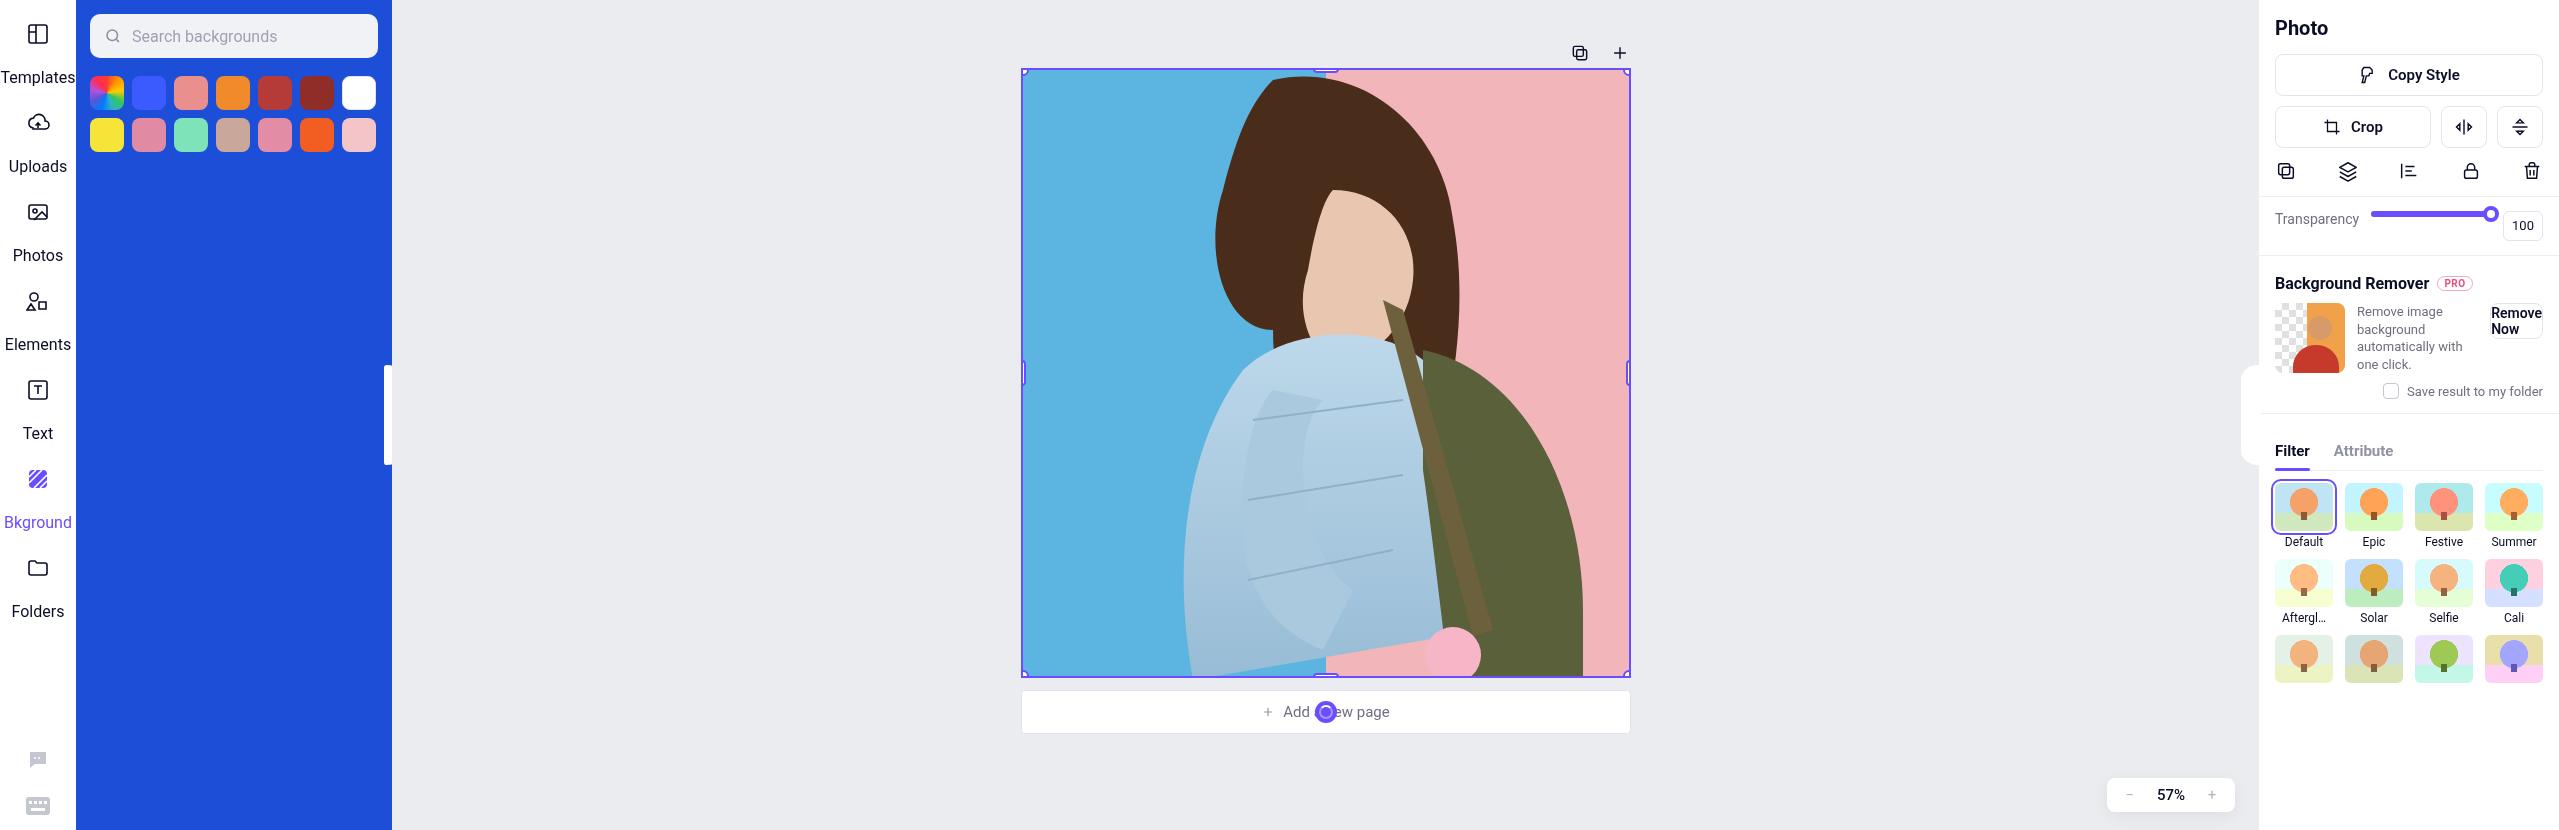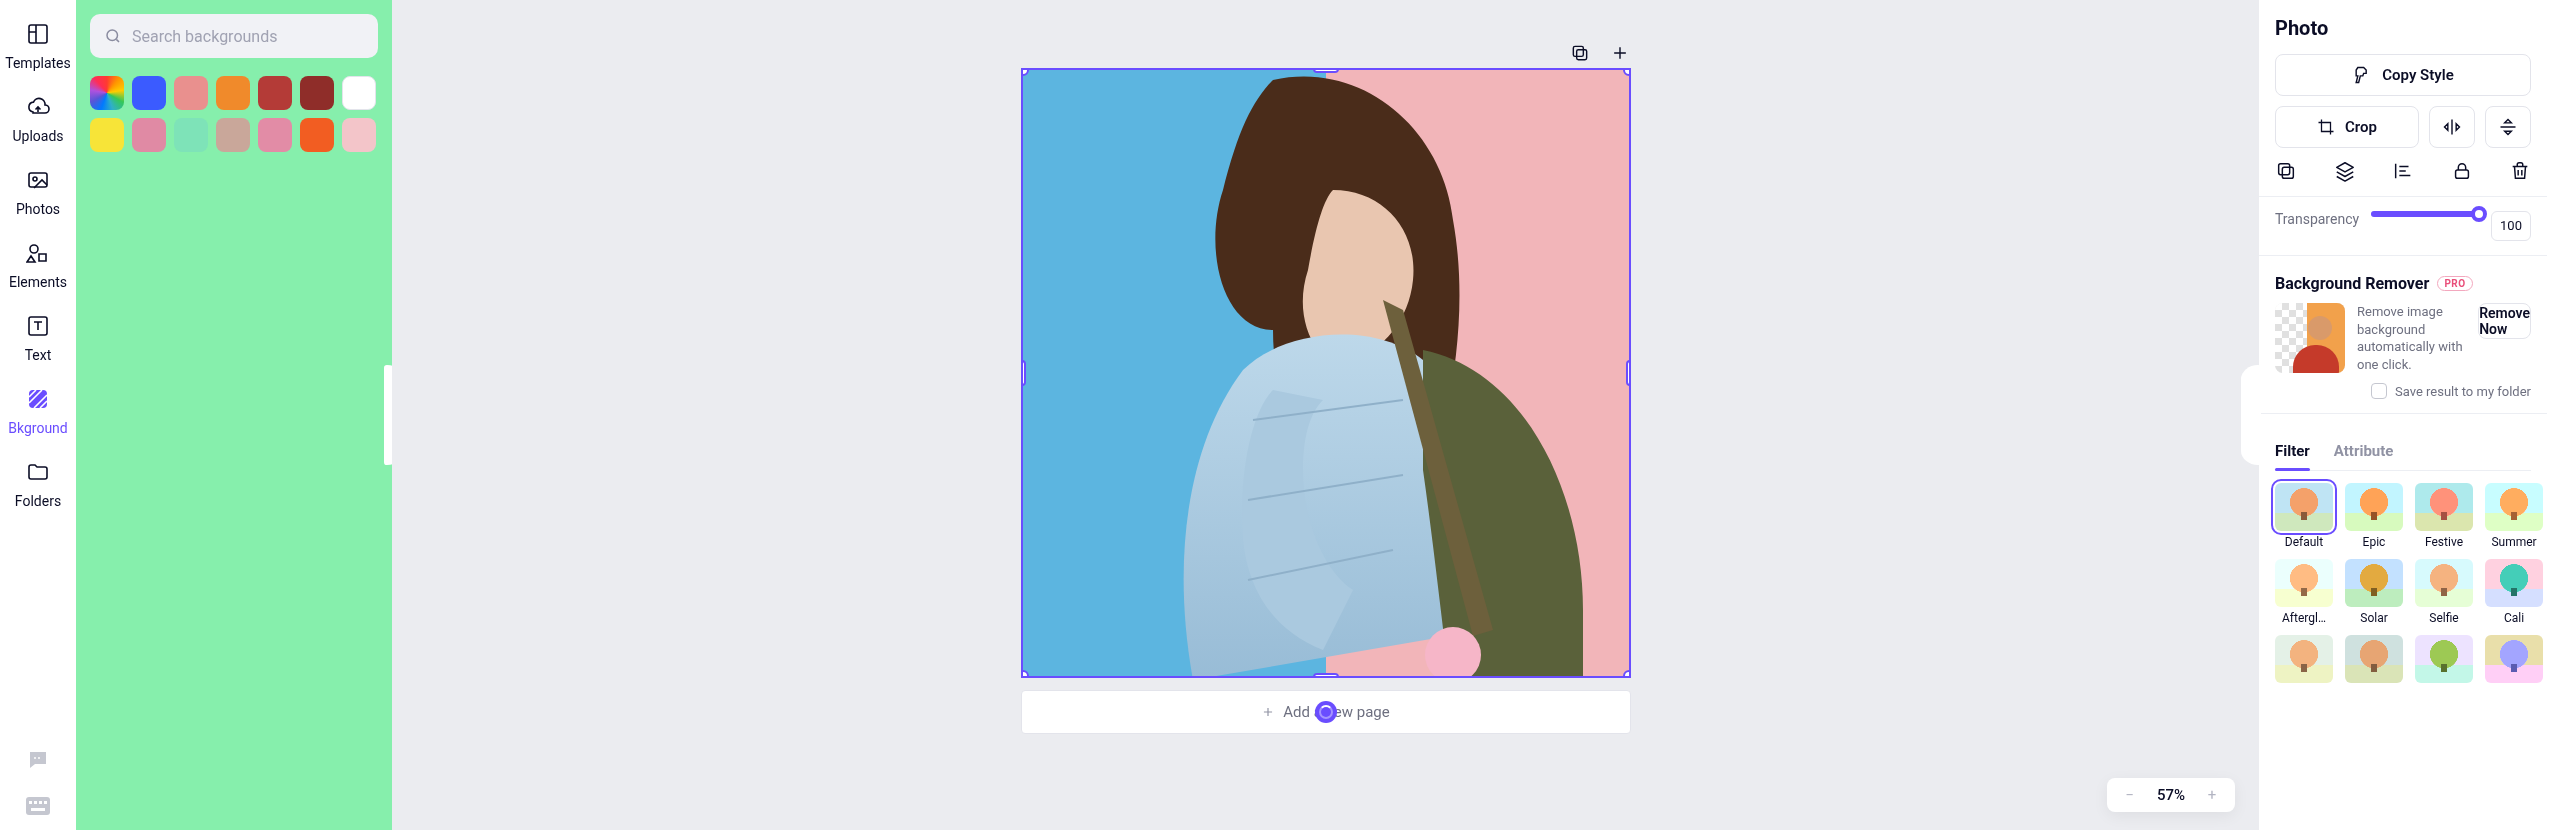--- a/index.html
+++ b/index.html
@@ -30,32 +30,32 @@
     display: flex;
     flex-direction: column;
     align-items: center;
     justify-content: center;
     padding: 10px 0 12px;
     cursor: pointer;
     color: #0b0d26;
   }
   .nav-item.active { color: #6a4dff; }
   .nav-item .icon { width: 28px; height: 28px; display:flex; align-items:center; justify-content:center; }
-  .nav-item .label { font-size: 14px; margin-top: 7px; }
+  .nav-item .label { font-size: 16px; margin-top: 20px; }
   .nav-bottom {
     position: absolute; bottom: 10px; left:0; right:0;
     display:flex; flex-direction:column; align-items:center; gap:18px;
   }
   .nav-bottom .icon { width:28px; height:28px; display:flex;align-items:center;justify-content:center; color:#c5c7d0; cursor:pointer;}
 
   
   .panel {
     width: 316px;
     flex: 0 0 316px;
-    background: #86efac;
+    background: #1d4ed8;
     padding: 14px 14px 0 14px;
     position: relative;
   }
   .search {
     display:flex; align-items:center; gap:10px;
     background:#f1f2f6; border-radius:10px; height:44px;
     padding: 0 14px; color:#8a8ca0;
   }
   .search input {
     border:none; background:transparent; outline:none; font-size:16px; color:#0b0d26; flex:1;
@@ -144,21 +144,21 @@
     position:absolute; top:50%; right:-2px; transform:translateY(-50%);
     width:20px; height:100px; background:#fff;
     border-radius: 60px 10px 10px 60px / 50px 10px 10px 50px;
     cursor:pointer;
   }
 
   
   .props {
     width: 300px; flex:0 0 300px; background:#fff;
     display:flex; flex-direction:column;
-    padding: 16px 28px 0 16px;
+    padding: 16px 16px 0 16px;
     overflow:hidden;
   }
   .props h1 { font-size:20px; font-weight:700; margin-bottom:14px; }
   .btn {
     display:flex; align-items:center; justify-content:center; gap:10px;
     height:42px; border:1px solid #e3e4eb; border-radius:8px;
     background:#fff; font-size:15px; font-weight:600; cursor:pointer;
     color:#0b0d26;
   }
   .row { display:flex; gap:10px;align-items:flex-end; }

